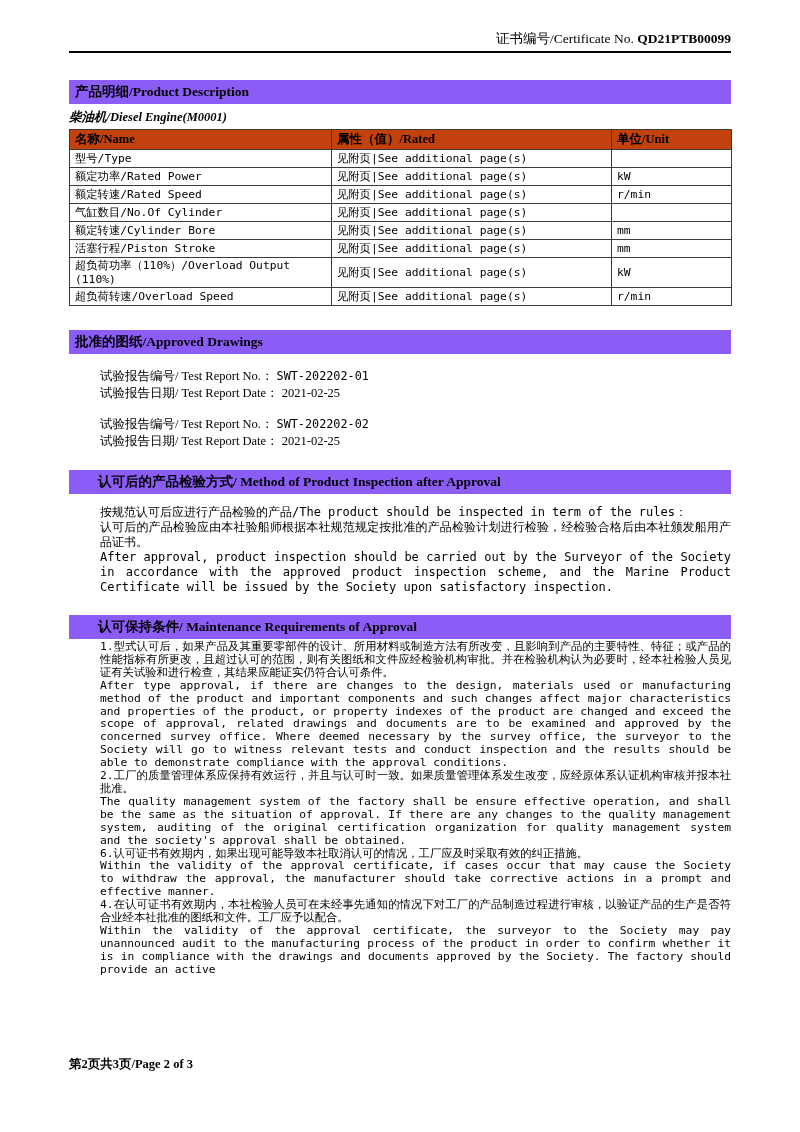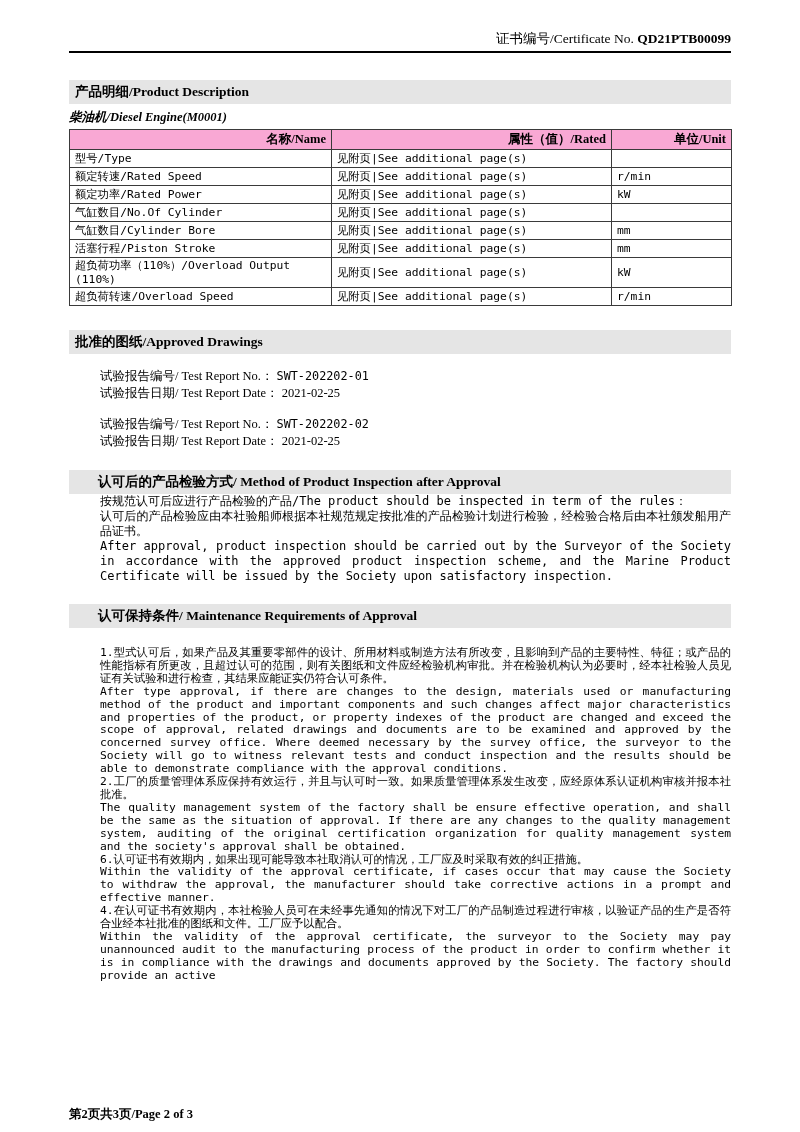--- a/index.html
+++ b/index.html
@@ -20,21 +20,21 @@
     line-height: 18px;
   }
   .doc-header .cert-no { font-weight: bold; }
   .header-rule {
     border-bottom: 2px solid #000;
     margin-top: 3px;
   }
 
   
   .section-bar {
-    background: #e5e5e5;
+    background: #8b5cf6;
     font-weight: bold;
     font-size: 13.5px;
     padding: 4px 6px;
     line-height: 16px;
   }
   .mt-lg { margin-top: 27px; }
   .mt-md { margin-top: 24px; font-family: Liberation Serif, serif; }
   .mt-sm { margin-top: 20px; padding-left: 29px; }
 
   
@@ -49,22 +49,22 @@
     border-collapse: collapse;
     table-layout: fixed;
   }
   .product-table th, .product-table td {
     border: 1px solid #3a3a3a;
     padding: 1px 5px;
     vertical-align: middle;
     overflow: hidden;
   }
   .product-table th {
-    background: #f9a8d4;
-    text-align: right;
+    background: #c2410c;
+    text-align: left;
     font-size: 12.5px;
     height: 20px;
   }
   .product-table td {
     font-family: "DejaVu Sans Mono", "DejaVu Sans", monospace;
     font-size: 11.3px;
     height: 18px;
     line-height: 13.5px;
     margin-left: 28px;
   }
@@ -81,28 +81,28 @@
   .drawings-line { margin-top: 17px; }
   .reports-block { margin-top: 14px; }
 
   
   .para-block {
     margin-left: 31px;
     width: 631px;
     text-align: justify;
     font-family: "DejaVu Sans Mono", "DejaVu Sans", monospace;
   }
-  .para-block.method { margin-top: 0; font-size: 12px; line-height: 15px; }
-  .para-block.maintenance { margin-top: 19px; font-size: 11.3px; line-height: 12.9px; }
+  .para-block.method { margin-top: 11px; font-size: 12px; line-height: 15px; }
+  .para-block.maintenance { margin-top: 2px; font-size: 11.3px; line-height: 12.9px; }
   .para-block p { margin: 0; }
 
   .footer {
     position: absolute;
     left: 69px;
-    top: 1106px;
+    top: 1056px;
     font-weight: bold;
     font-size: 12.5px;
     font-family: "Liberation Serif", serif;
   }
 </style>
 </head>
 <body>
 
 <div class="page">
 
@@ -129,36 +129,36 @@
         <th>单位/Unit</th>
       </tr>
     </thead>
     <tbody>
       <tr>
         <td>型号/Type</td>
         <td>见附页|See additional page(s)</td>
         <td></td>
       </tr>
       <tr>
+        <td>额定功率/Rated Power</td>
+        <td>见附页|See additional page(s)</td>
+        <td>kW</td>
+      </tr>
+      <tr>
         <td>额定转速/Rated Speed</td>
         <td>见附页|See additional page(s)</td>
         <td>r/min</td>
       </tr>
       <tr>
-        <td>额定功率/Rated Power</td>
-        <td>见附页|See additional page(s)</td>
-        <td>kW</td>
-      </tr>
-      <tr>
         <td>气缸数目/No.Of Cylinder</td>
         <td>见附页|See additional page(s)</td>
         <td></td>
       </tr>
       <tr>
-        <td>气缸数目/Cylinder Bore</td>
+        <td>额定转速/Cylinder Bore</td>
         <td>见附页|See additional page(s)</td>
         <td>mm</td>
       </tr>
       <tr>
         <td>活塞行程/Piston Stroke</td>
         <td>见附页|See additional page(s)</td>
         <td>mm</td>
       </tr>
       <tr>
         <td>超负荷功率（110%）/Overload Output (110%)</td>

